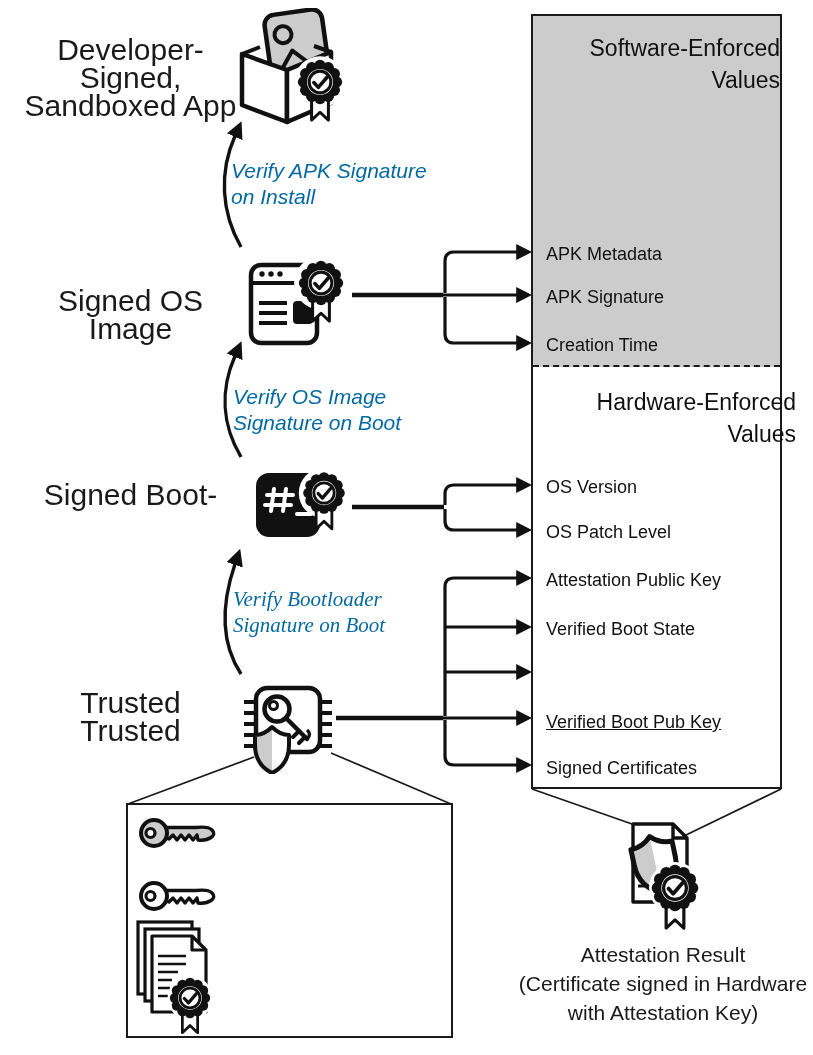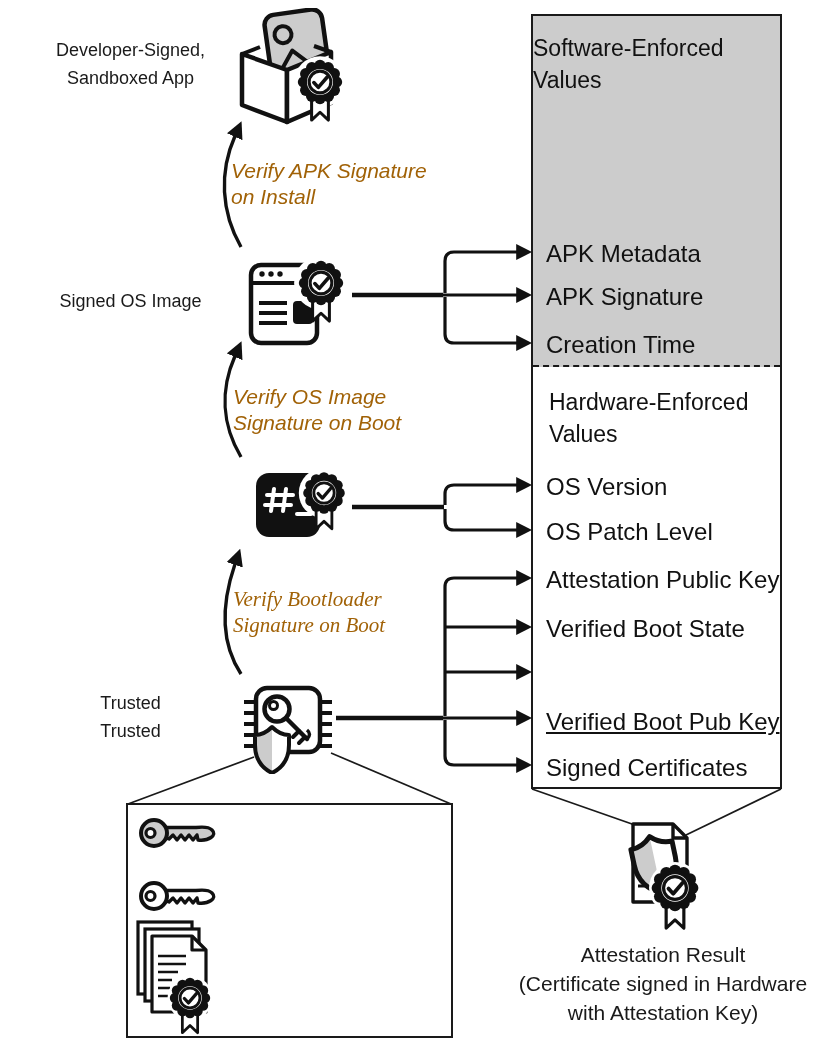--- a/index.html
+++ b/index.html
@@ -1,24 +1,24 @@
 <!DOCTYPE html>
 <html><head>
 <meta charset="utf-8">
 <style>
   html,body{margin:0;padding:0;background:#fff;}
   #canvas{
     position:relative;width:813px;height:1055px;background:#fff;overflow:hidden;
     font-family:"Liberation Sans","DejaVu Sans",sans-serif;color:#111;
   }
   .abs{position:absolute;}
-  .lbl{font-size:18px;line-height:28px;text-align:center;color:#1a1a1a;}
-  .vlbl{font-size:21px;line-height:26px;font-style:italic;color:#a16207;text-align:left;}
-  .boxtitle{font-size:23px;line-height:32px;text-align:left;color:#111;}
-  .item{position:absolute;left:13px;font-size:24px;line-height:26px;white-space:nowrap;color:#111;}
+  .lbl{font-size:30px;line-height:28px;text-align:center;color:#1a1a1a;}
+  .vlbl{font-size:21px;line-height:26px;font-style:italic;color:#0369a1;text-align:left;}
+  .boxtitle{font-size:23px;line-height:32px;text-align:right;color:#111;}
+  .item{position:absolute;left:13px;font-size:18px;line-height:26px;white-space:nowrap;color:#111;}
   .legend-lbl{font-size:21px;line-height:29px;color:#1a1a1a;}
   .caption{font-size:21px;line-height:29px;text-align:center;color:#1a1a1a;}
   svg{display:block;}
   #overlay{position:absolute;left:0;top:0;z-index:5;pointer-events:none;}
   .icon{z-index:6;}
   #values-box{box-sizing:border-box;border:2px solid #1a1a1a;background:#fff;z-index:1;}
   #sw-section{box-sizing:border-box;position:absolute;left:0;top:0;width:100%;height:351px;
     background:#cccccc;border-bottom:2px dashed #1a1a1a;}
   #legend-box{box-sizing:border-box;border:2.2px solid #1a1a1a;background:#fff;z-index:1;}
 </style>
@@ -32,39 +32,40 @@
 
     <div class="abs boxtitle" style="left:0;top:16px;width:100%;">
       <div>Software-Enforced</div>
       <div>Values</div>
     </div>
 
     <div class="item" style="top:225px;">APK Metadata</div>
     <div class="item" style="top:268px;">APK Signature</div>
     <div class="item" style="top:316px;">Creation Time</div>
 
-    <div class="abs boxtitle" style="left:16px;top:370px;width:100%;">
+    <div class="abs boxtitle" style="left:0;top:370px;width:100%;padding-left:16px;">
       <div>Hardware-Enforced</div>
       <div>Values</div>
     </div>
 
     <div class="item" style="top:458px;">OS Version</div>
     <div class="item" style="top:551px;">Attestation Public Key</div>
     <div class="item" style="top:503px;">OS Patch Level</div>
     <div class="item" style="top:600px;">Verified Boot State</div>
     <div class="item" style="top:693px;text-decoration:underline;">Verified Boot Pub Key</div>
     <div class="item" style="top:739px;">Signed Certificates</div>
   </div>
 
   <div class="abs lbl" style="left:18px;top:36px;width:225px;">
     <div>Developer-Signed,</div>
     <div>Sandboxed App</div>
   </div>
   <div class="abs lbl" style="left:18px;top:287px;width:225px;">Signed OS Image</div>
   <div class="abs lbl" style="left:18px;top:481px;width:225px;">
+    <div>Signed Boot-</div>
   </div>
   <div class="abs lbl" style="left:18px;top:689px;width:225px;">
     <div>Trusted</div>
     <div>Trusted</div>
   </div>
 
   <div class="abs vlbl" style="left:231px;top:158px;">
     <div>Verify APK Signature</div>
     <div>on Install</div>
   </div>

